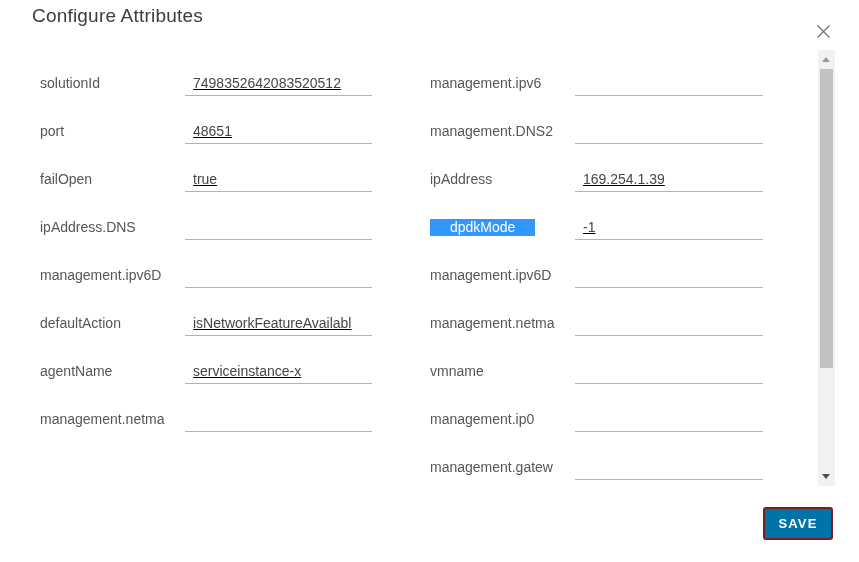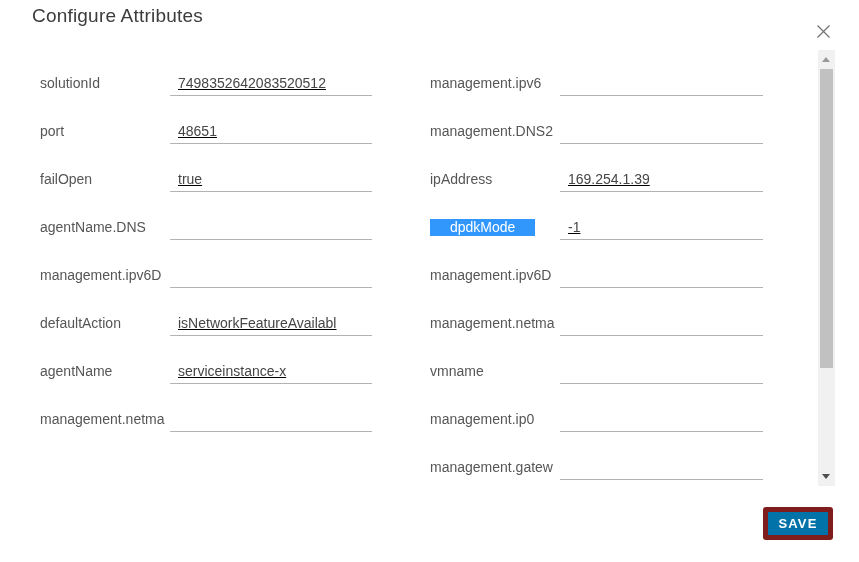--- a/index.html
+++ b/index.html
@@ -20,21 +20,21 @@
     position: absolute; left: 814px; top: 24px;
     width: 18px; height: 18px;
     background: none; border: none; cursor: pointer;
     display: flex; align-items: center; justify-content: center;
   }
   
   .fields-area { position: absolute; left: 0; top: 56px; width: 859px; }
   .col { position: absolute; top: 0; }
   .col-left  { left: 40px;  width: 332px; }
   .col-right { left: 430px; width: 333px; }
-  .field { height: 48px; display: flex; align-items: flex-end; }
+  .field { height: 48px; display: flex; align-items: flex-end; gap: 15px; }
   .field-label {
     flex: 0 0 130px; width: 130px;
     overflow: hidden; white-space: nowrap;
     font-size: 14px; color: #565656;
     padding-bottom: 13px;
   }
   .field-label .hl {
     background: #3297fd; color: #fff; padding: 1px 20px;
   }
   .field-input-wrap {
@@ -81,21 +81,21 @@
     position: absolute; top: 507px; height: 33px;
     border-radius: 3px; font-family: "Liberation Sans", sans-serif;
     font-size: 13px; letter-spacing: 1.2px; cursor: pointer;
   }
   .btn-cancel {
     left: 659px; width: 93px;
     background: #fff; border: 1px solid #6cb8dc; color: #0273a8;
   }
   .btn-save {
     left: 763px; width: 70px;
-    background: #0273a8; border: 5px solid #7f1d1d; color: #fff;
+    background: #0273a8; border: 2px solid #7f1d1d; color: #fff;
     font-weight: 600;
   }
 </style>
 </head>
 <body>
 
 <div class="dialog">
 
   <div class="dialog-title">Configure Attributes</div>
 
@@ -123,21 +123,21 @@
             <input value="48651" style="">
           </div>
       </div>
       <div class="field">
         <label class="field-label">failOpen</label>
         <div class="field-input-wrap">
             <input value="true" style="">
           </div>
       </div>
       <div class="field">
-        <label class="field-label">agentName.DNS</label>
+        <label class="field-label">ipAddress.DNS</label>
         <div class="field-input-wrap">
             <input value="" style="">
           </div>
       </div>
       <div class="field">
         <label class="field-label">management.ipv6D</label>
         <div class="field-input-wrap">
             <input value="" style="">
           </div>
       </div>

